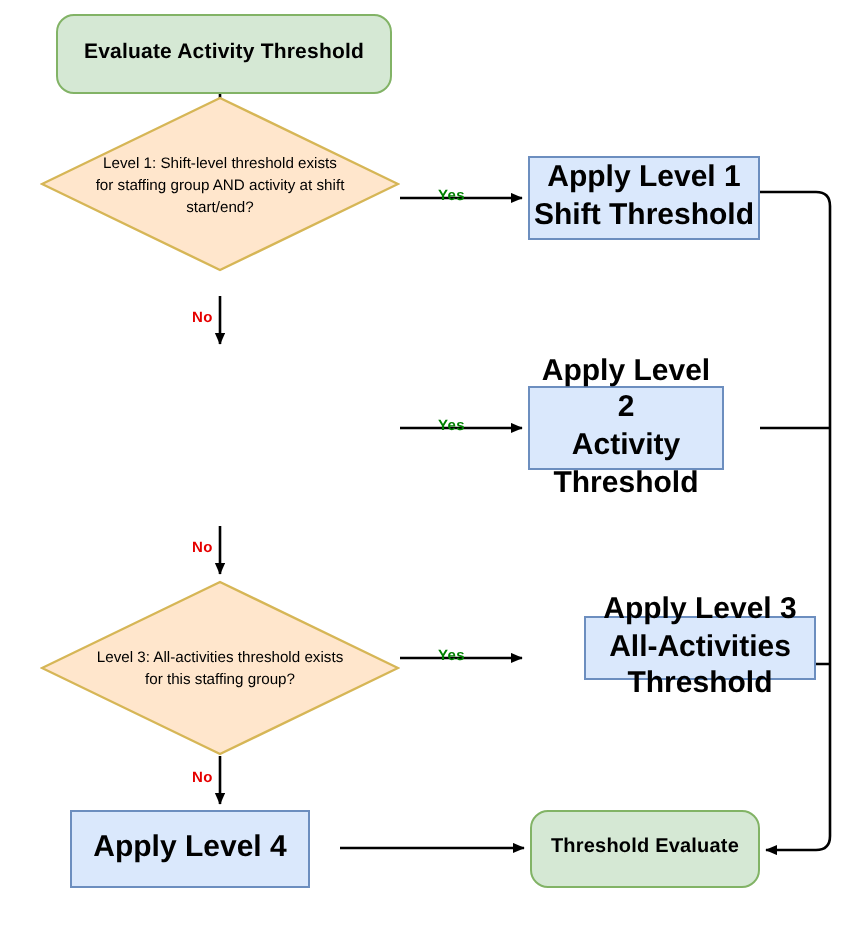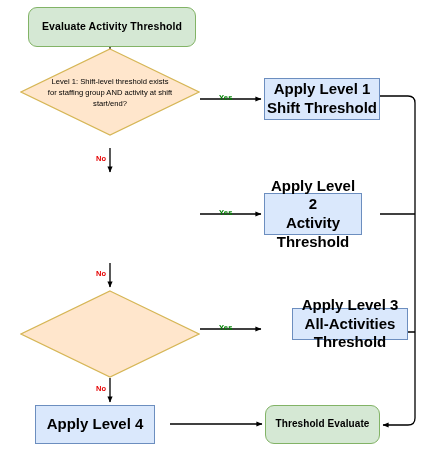--- a/index.html
+++ b/index.html
@@ -69,20 +69,21 @@
       <polygon points="90,1 179,44 90,87 1,44" fill="#ffe6cc" stroke="#d6b656" stroke-width="1.2"></polygon>
     </svg>
     <span class="dlabel">Level 1: Shift-level threshold exists for staffing group AND activity at shift start/end?</span>
   </div>
 
 
   <div class="node decision" style="left:20px;top:290px;">
     <svg class="dshape" viewBox="0 0 180 88">
       <polygon points="90,1 179,44 90,87 1,44" fill="#ffe6cc" stroke="#d6b656" stroke-width="1.2"></polygon>
     </svg>
+    <span class="dlabel">Level 3: All-activities threshold exists for this staffing group?</span>
   </div>
 
   <div class="node process" style="left:264px;top:78px;width:116px;height:42px;">
     <span>
       <span>Apply Level 1</span><br>
       <span>Shift Threshold</span>
     </span>
   </div>
 
   <div class="node process" style="left:264px;top:193px;width:98px;height:42px;">

